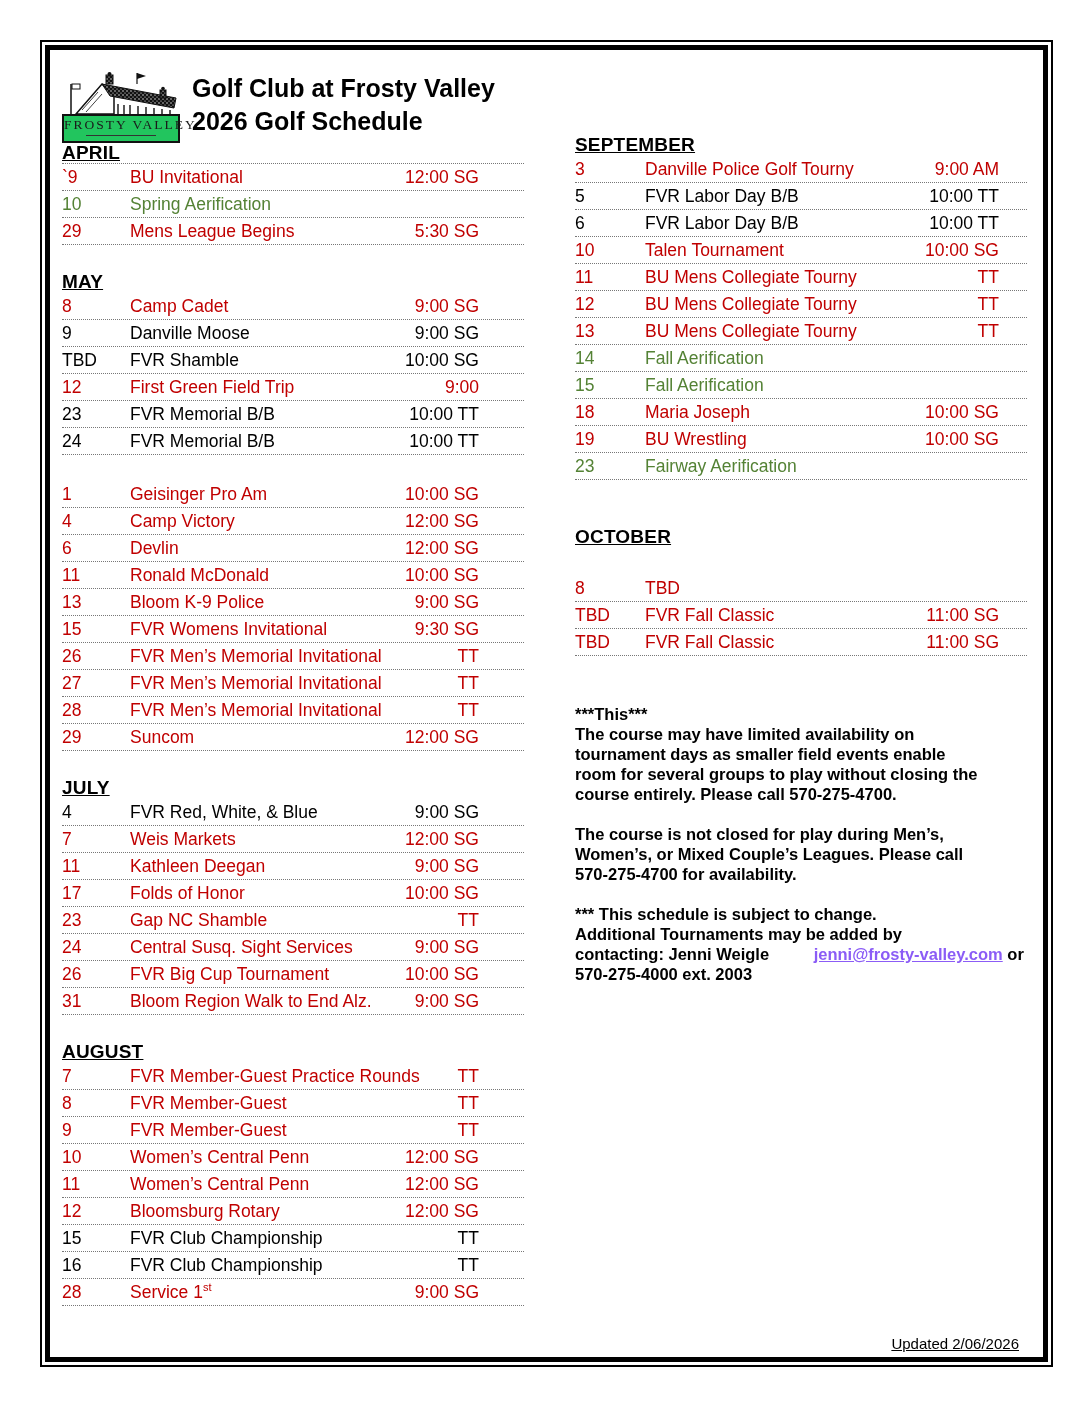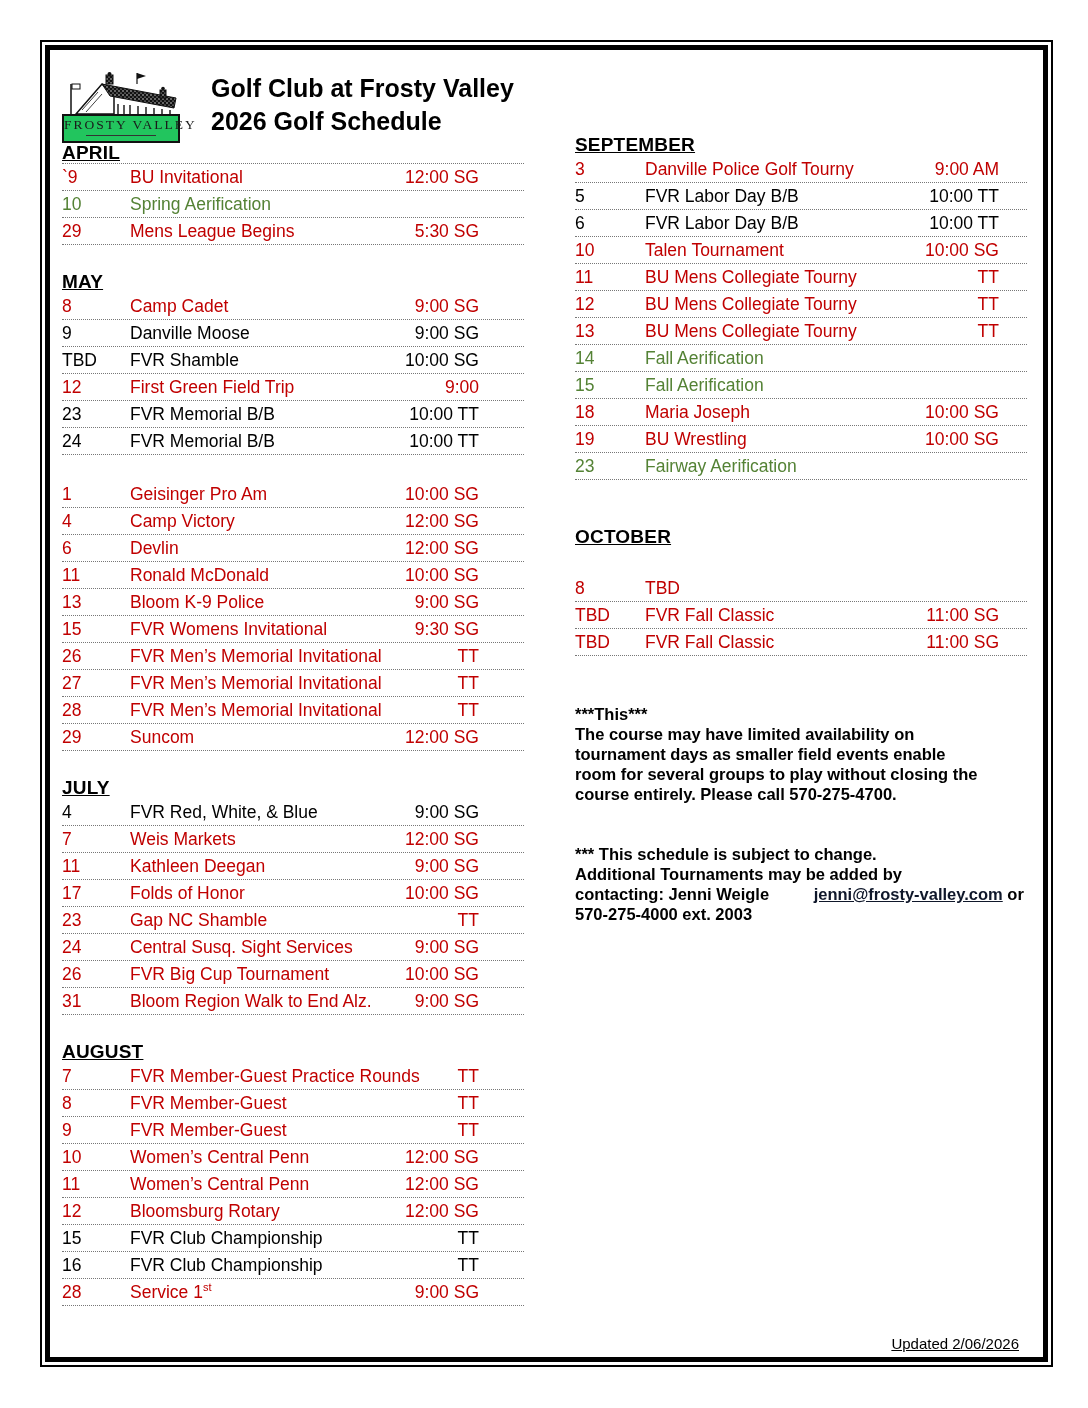--- a/index.html
+++ b/index.html
@@ -31,21 +31,21 @@
   .logo-box {
     border: 2px solid #111; width: 118px; margin-top: -2px;
     text-align: center; padding: 1px 0 3px 0; background: #22c55e;
   }
   .logo-wordmark {
     font-family: "Liberation Serif", serif;
     font-size: 13.5px; letter-spacing: 2px; color: #1a1a1a; white-space: nowrap;
   }
   .logo-tagline { height: 5px; display: flex; align-items: center; justify-content: center; }
   .logo-tagline i { display: block; width: 70px; border-top: 1px solid #333; position: relative; }
-  .titles { margin-left: 29px; padding-top: 4px; }
+  .titles { margin-left: 10px; padding-top: 4px; }
   .title-line { font-size: 25px; font-weight: bold; line-height: 33px; white-space: nowrap; }
 
   
   .month { margin-top: 26px; }
   .col-left .month:first-of-type { margin-top: 0; }
   .col-right .month:first-of-type { margin-top: 0; }
   .month-head { height: 22px; }
   .month.heading-sep .month-head { border-bottom: 1px dotted #777; }
   .month.extra-gap-before { margin-top: 46px; }
   .month.gap-after-heading .rows { margin-top: 27px; }
@@ -66,21 +66,21 @@
   .col-right .row .time { padding-right: 28px; }
   .row sup { font-size: 11px; vertical-align: super; line-height: 0; }
   .c-red { color: #C00000; }
   .c-green { color: #548235; }
   .c-black { color: #000000; }
 
   
   .notes { margin-top: 48px; width: 455px; font-weight: bold; font-size: 16.5px; line-height: 20px; }
   .notes p { margin: 0; }
   .notes .spacer { height: 20px; }
-  .notes a { color: #0f172a; text-decoration: underline; cursor: pointer; padding-left: 40px; }
+  .notes a { color: #8b5cf6; text-decoration: underline; cursor: pointer; padding-left: 40px; }
 
   
   .footer {
     position: absolute; right: 24px; bottom: 5px;
     font-size: 15px; color: #000; text-decoration: underline;
   }
 </style>
 </head>
 <body>
 
@@ -451,20 +451,21 @@
                 <span class="time">11:00 SG</span>
               </div>
             </div>
   </section>
 </div>
 
       <div class="notes">
         <p class="note-heading">***This***</p>
         <p>The course may have limited availability on<br>tournament days as smaller field events enable<br>room for several groups to play without closing the<br>course entirely. Please call 570-275-4700.</p>
         <div class="spacer"></div>
+        <p>The course is not closed for play during Men’s,<br>Women’s, or Mixed Couple’s Leagues. Please call<br>570-275-4700 for availability.</p>
         <div class="spacer"></div>
         <p>
           <span>*** This schedule is subject to change.</span><br>
           <span>Additional Tournaments may be added by</span><br>
           <span>contacting: Jenni Weigle </span><a>jenni@frosty-valley.com</a><span> or</span><br>
           <span>570-275-4000 ext. 2003</span>
         </p>
       </div>
     </div>
 

